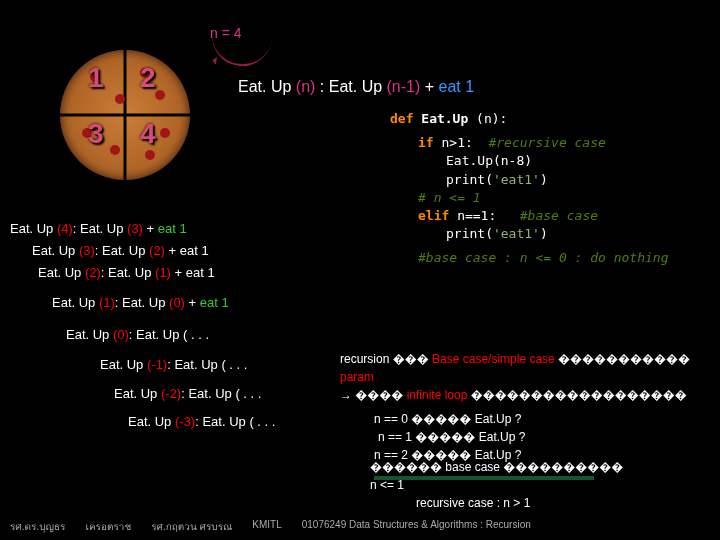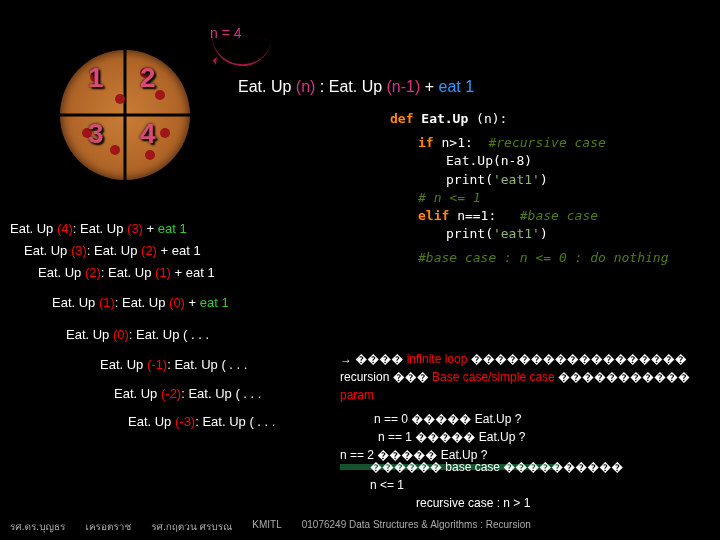--- a/index.html
+++ b/index.html
@@ -94,21 +94,21 @@
 
   .trace {
     position:absolute;
     left:10px;
     top:218px;
     font-size:13px;
     line-height:1.7;
   }
   .trace .row { white-space:nowrap; }
   .trace .step0 { margin-left:0px; }
-  .trace .step1 { margin-left:14px; }
+  .trace .step1 { margin-left:22px; }
   .trace .step2 { margin-left:28px; }
   .trace .step3 { margin-left:42px; margin-top:8px; }
   .trace .step4 { margin-left:56px; margin-top:10px;}
   .trace .step5 { margin-left:90px; margin-top:8px;}
   .trace .step6 { margin-left:104px; margin-top:6px;}
   .trace .step7 { margin-left:118px; margin-top:6px;}
 
   .right-notes {
     position:absolute;
     top:350px; left:340px;
@@ -184,26 +184,26 @@
   <div class="row step1"><span>Eat. Up </span><span class="red">(3)</span><span>: Eat. Up </span><span class="red">(2)</span><span> + eat 1</span></div>
   <div class="row step2"><span>Eat. Up </span><span class="red">(2)</span><span>: Eat. Up </span><span class="red">(1)</span><span> + eat 1</span></div>
   <div class="row step3"><span>Eat. Up </span><span class="red">(1)</span><span>: Eat. Up </span><span class="red">(0)</span><span> + </span><span class="green">eat 1</span></div>
   <div class="row step4"><span>Eat. Up </span><span class="red">(0)</span><span>: Eat. Up ( . . .</span></div>
   <div class="row step5"><span>Eat. Up </span><span class="red">(-1)</span><span>: Eat. Up ( . . .</span></div>
   <div class="row step6"><span>Eat. Up </span><span class="red">(-2)</span><span>: Eat. Up ( . . .</span></div>
   <div class="row step7"><span>Eat. Up </span><span class="red">(-3)</span><span>: Eat. Up ( . . .</span></div>
 </div>
 
 <div class="right-notes">
+  <div><span class="mojibake">recursion ��� </span><span class="basec">Base case/simple case</span><span class="mojibake"> ����������� </span><span class="param">param</span></div>
   <div><span class="mojibake">→ ���� </span><span class="basec">infinite loop</span><span class="mojibake"> ������������������</span></div>
-  <div><span class="mojibake">recursion ��� </span><span class="basec">Base case/simple case</span><span class="mojibake"> ����������� </span><span class="param">param</span></div>
   <div style="height:6px"></div>
   <div style="margin-left:34px">n == 0  ����� Eat.Up ?</div>
   <div style="margin-left:38px">n == 1  ����� Eat.Up ?</div>
-  <div style="border-bottom:6px solid #14532d;padding-bottom:0;width:220px">n == 2  ����� Eat.Up ?</div>
+  <div style="margin-left:34px;border-bottom:4px solid #14532d;padding-bottom:12px;width:220px">n == 2  ����� Eat.Up ?</div>
 </div>
 
 <div class="bottom-summary">
   <div><span>������ base case ����������</span></div>
   <div style="margin-left:0">n &lt;= 1</div>
   <div style="margin-left:46px">recursive case :  n  &gt; 1</div>
 </div>
 
 <div class="footer">
   <span>รศ.ดร.บุญธร</span>

